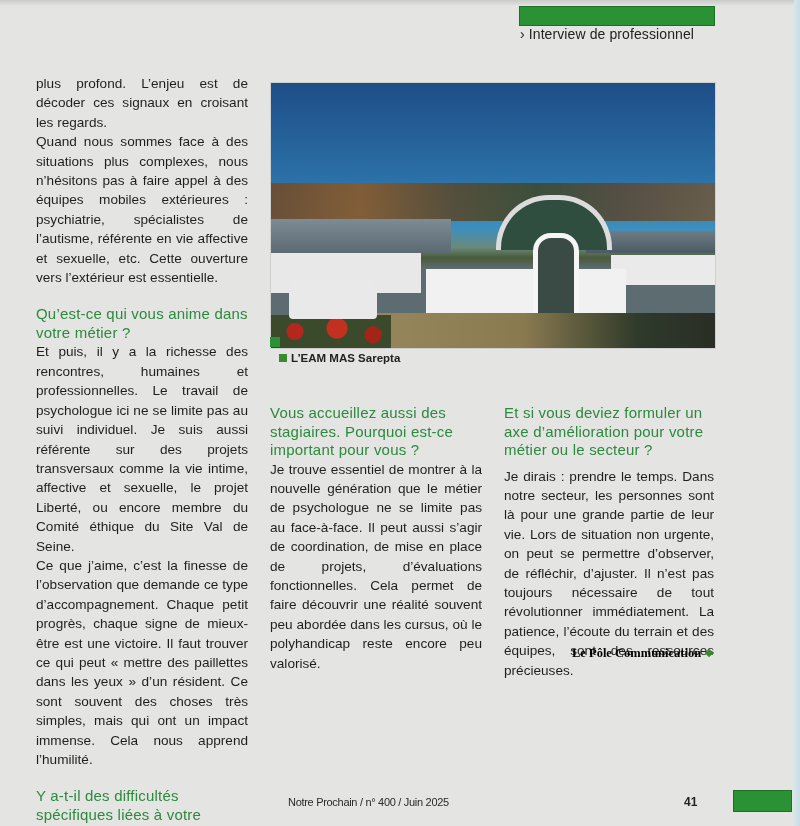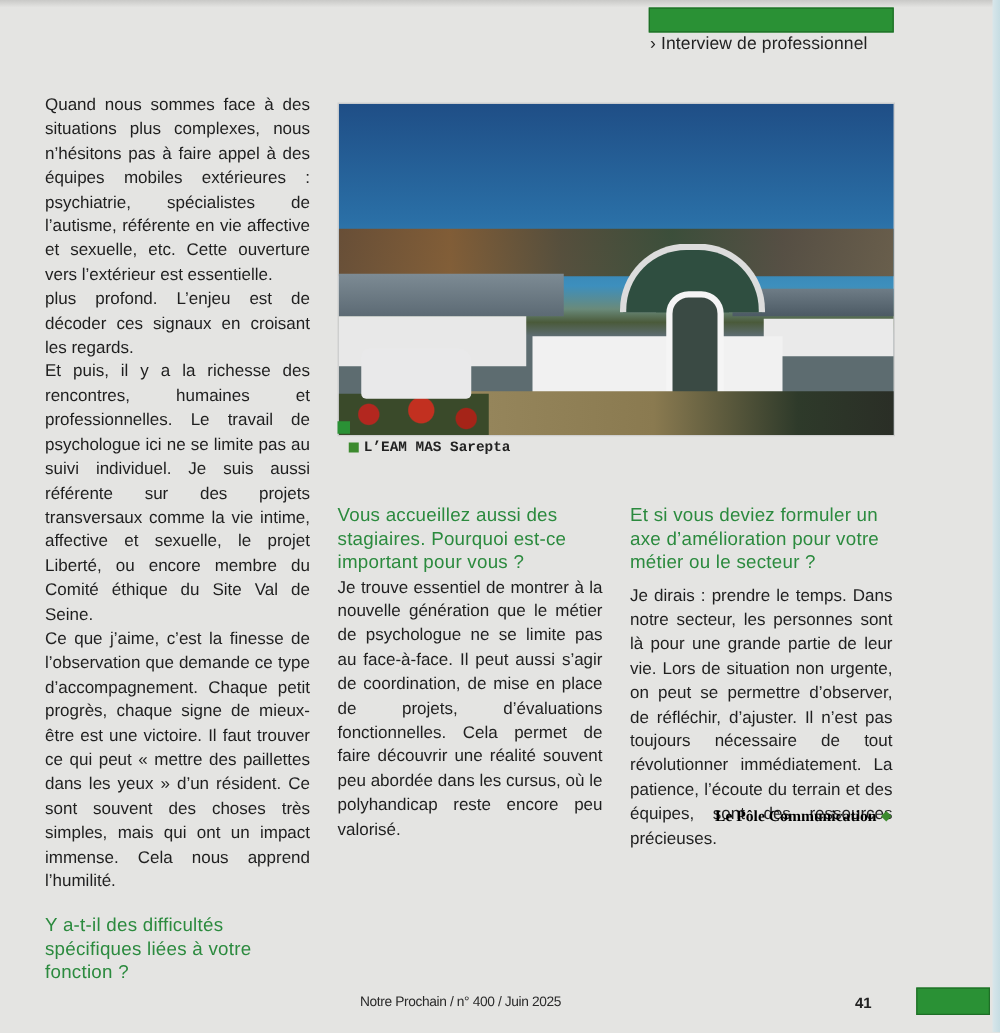--- a/index.html
+++ b/index.html
@@ -94,21 +94,21 @@
     background: radial-gradient(circle at 20% 50%, #b3271f 0 8px, transparent 9px),
                 radial-gradient(circle at 55% 40%, #c23020 0 10px, transparent 11px),
                 radial-gradient(circle at 85% 60%, #a52418 0 8px, transparent 9px),
                 #3a4a2a;
   }
   .photo-corner {
     position: absolute; left: 270px; top: 337px; width: 10px; height: 10px; background: #2a9135;
   }
   .caption {
     position: absolute; left: 291px; top: 352px;
-    font-family: Liberation Mono, monospace;
+    font-family: Liberation Sans, sans-serif;
     font-size: 11.5px; font-weight: bold; color: #222;
   }
   .caption-square {
     position: absolute; left: 279px; top: 354px; width: 8px; height: 8px; background: #3c8a2e;
   }
   .signature {
     position: absolute; left: 572px; top: 646px;
     font-family: "Liberation Serif", serif;
     font-size: 12.5px; font-weight: bold; color: #000000; text-align: center;
   }
@@ -132,22 +132,23 @@
 </head>
 <body>
 
 <div class="top-shadow"></div>
 <div class="page-edge"></div>
 
 <div class="header-bar"></div>
 <div class="section-tag">› Interview de professionnel</div>
 
 <div class="col col1">
+  <p class="para">plus profond. L’enjeu est de décoder ces signaux en croisant les regards.</p>
   <p class="para">Quand nous sommes face à des situations plus complexes, nous n’hésitons pas à faire appel à des équipes mobiles extérieures : psychiatrie, spécialistes de l’autisme, référente en vie affective et sexuelle, etc. Cette ouverture vers l’extérieur est essentielle.</p>
-  <p class="para">plus profond. L’enjeu est de décoder ces signaux en croisant les regards.</p>
+  <h3 class="q q1">Qu’est-ce qui vous anime dans votre métier ?</h3>
   <p class="para">Et puis, il y a la richesse des rencontres, humaines et professionnelles. Le travail de psychologue ici ne se limite pas au suivi individuel. Je suis aussi référente sur des projets transversaux comme la vie intime, affective et sexuelle, le projet Liberté, ou encore membre du Comité éthique du Site Val de Seine.</p>
   <p class="para">Ce que j’aime, c’est la finesse de l’observation que demande ce type d’accompagnement. Chaque petit progrès, chaque signe de mieux-être est une victoire. Il faut trouver ce qui peut « mettre des paillettes dans les yeux » d’un résident. Ce sont souvent des choses très simples, mais qui ont un impact immense. Cela nous apprend l’humilité.</p>
   <h3 class="q q2">Y a-t-il des difficultés spécifiques liées à votre fonction ?</h3>
 
 </div>
 
 <div class="photo">
   <div class="trees"></div>
   <div class="roof-left"></div>
   <div class="roof-right"></div>

